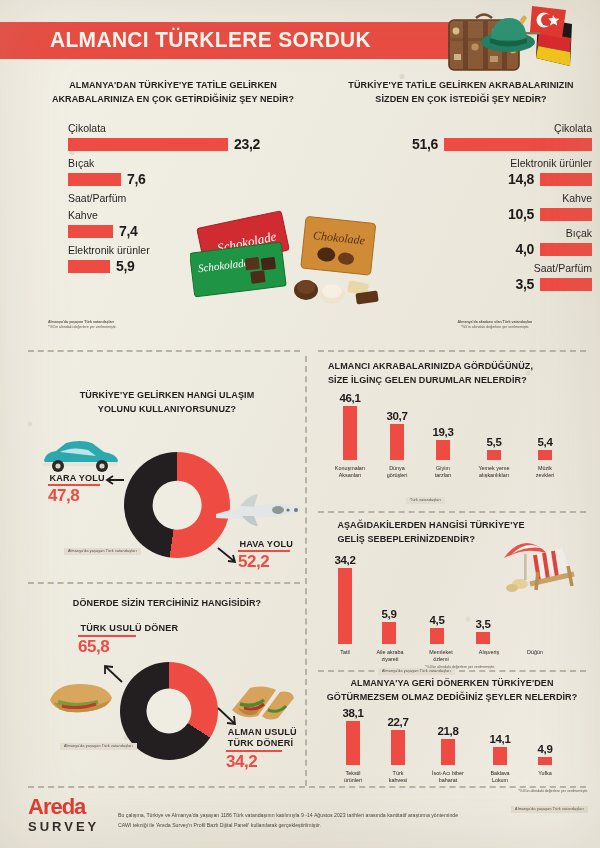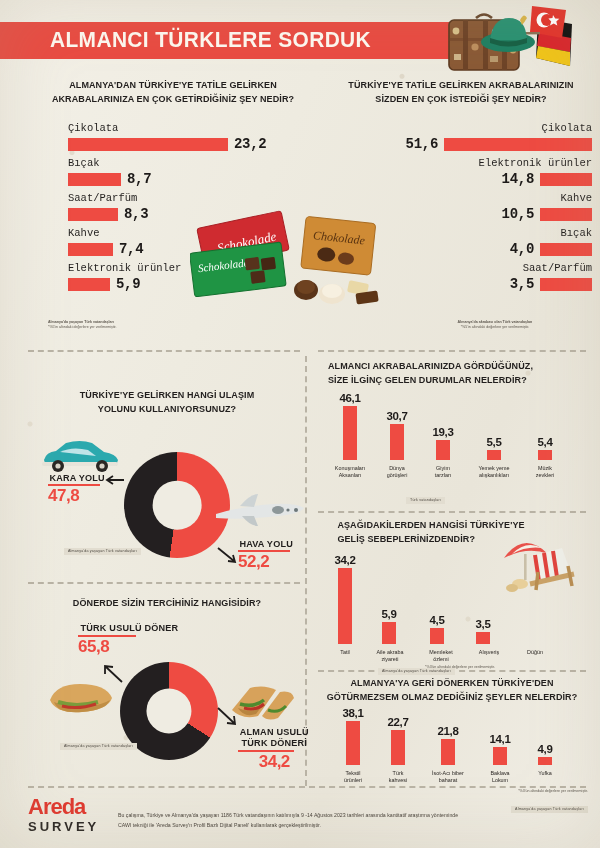--- a/index.html
+++ b/index.html
@@ -56,21 +56,21 @@
   }
   .foot-note{
     font-size:3.6px; color:#5d574e; line-height:1.5; text-align:center;
   }
   .chip{
     display:inline-block; background:#e2ddd0; color:#4c473f;
     font-size:3.6px; padding:1.5px 4px; letter-spacing:.2px;
   }
 
   
-  .hbar-block{ position:absolute;font-family:Liberation Mono, monospace; }
+  .hbar-block{ position:absolute; }
   .hrow{ margin-bottom:5px; }
   .hlabel{ font-size:10.5px; font-weight:400; color:#221f1e; line-height:1.15; }
   .hbarline{ display:flex; align-items:center; gap:6px; margin-top:2px; }
   .hbar{ height:13px; background:#ee4b42; }
   .hval{ font-size:14px; font-weight:700; color:#1d1a19; letter-spacing:-.3px; }
 
   .hbar-block.right .hlabel{ text-align:right; }
   .hbar-block.right .hbarline{ justify-content:flex-end; flex-direction:row; }
   .vbars{ display:flex; align-items:flex-end; justify-content:flex-start; }
   .vcol{ display:flex; flex-direction:column; align-items:center; }
@@ -165,29 +165,25 @@
     <div class="hlabel">Çikolata</div>
     <div class="hbarline">
         <div class="hbar" style="width:160px"></div>
         <div class="hval">23,2</div>
       </div>
   </div>
   <div class="hrow">
     <div class="hlabel">Bıçak</div>
     <div class="hbarline">
         <div class="hbar" style="width:53px"></div>
-        <div class="hval">8,7</div>
+        <div class="hval">7,6</div>
       </div>
   </div>
   <div class="hrow">
     <div class="hlabel">Saat/Parfüm</div>
-    <div class="hbarline">
-        <div class="hbar" style="width:50px"></div>
-        <div class="hval">8,3</div>
-      </div>
   </div>
   <div class="hrow">
     <div class="hlabel">Kahve</div>
     <div class="hbarline">
         <div class="hbar" style="width:45px"></div>
         <div class="hval">7,4</div>
       </div>
   </div>
   <div class="hrow">
     <div class="hlabel">Elektronik ürünler</div>
@@ -363,21 +359,21 @@
     <path d="M6 22 q6 -16 30 -16 q26 0 32 14 q-4 12 -30 14 q-26 2 -32 -12z" fill="#d9a65d"></path>
     <path d="M10 24 q14 6 34 4 q14 -1 22 -6 q-4 10 -28 12 q-24 2 -28 -10z" fill="#c08e45"></path>
     <path d="M14 24 q18 6 40 0" stroke="#7a9c3c" stroke-width="4" fill="none"></path>
     <path d="M18 28 q16 4 34 -2" stroke="#c0392b" stroke-width="3" fill="none"></path>
   </svg>
 </div>
 
 <svg style="position:absolute;left:216px;top:706px;" width="24" height="22">
   <path d="M2 2 L18 17 M11 17 L19 18 L18 10" stroke="#1f1c1b" stroke-width="1.8" fill="none"></path>
 </svg>
-<div style="position:absolute;left:238px;top:726px;text-align:center;">
+<div style="position:absolute;left:226px;top:726px;">
   <div class="dlabel">ALMAN USULÜ</div>
   <div class="dlabel">TÜRK DÖNERİ</div>
   <div class="dunder" style="width:56px;margin-top:2px;"></div>
   <div class="dval">34,2</div>
 </div>
 <div style="position:absolute;left:228px;top:682px;width:66px;height:42px;">
   <svg width="66" height="42" viewBox="0 0 66 42">
     <path d="M4 28 L22 6 q14 -4 26 2 L30 34 q-16 4 -26 -6z" fill="#d7a25b"></path>
     <path d="M10 26 q14 6 24 -2 l-6 8 q-12 4 -18 -6z" fill="#b8843f"></path>
     <path d="M12 22 q14 4 24 -4" stroke="#4f8a2e" stroke-width="3.5" fill="none"></path>

